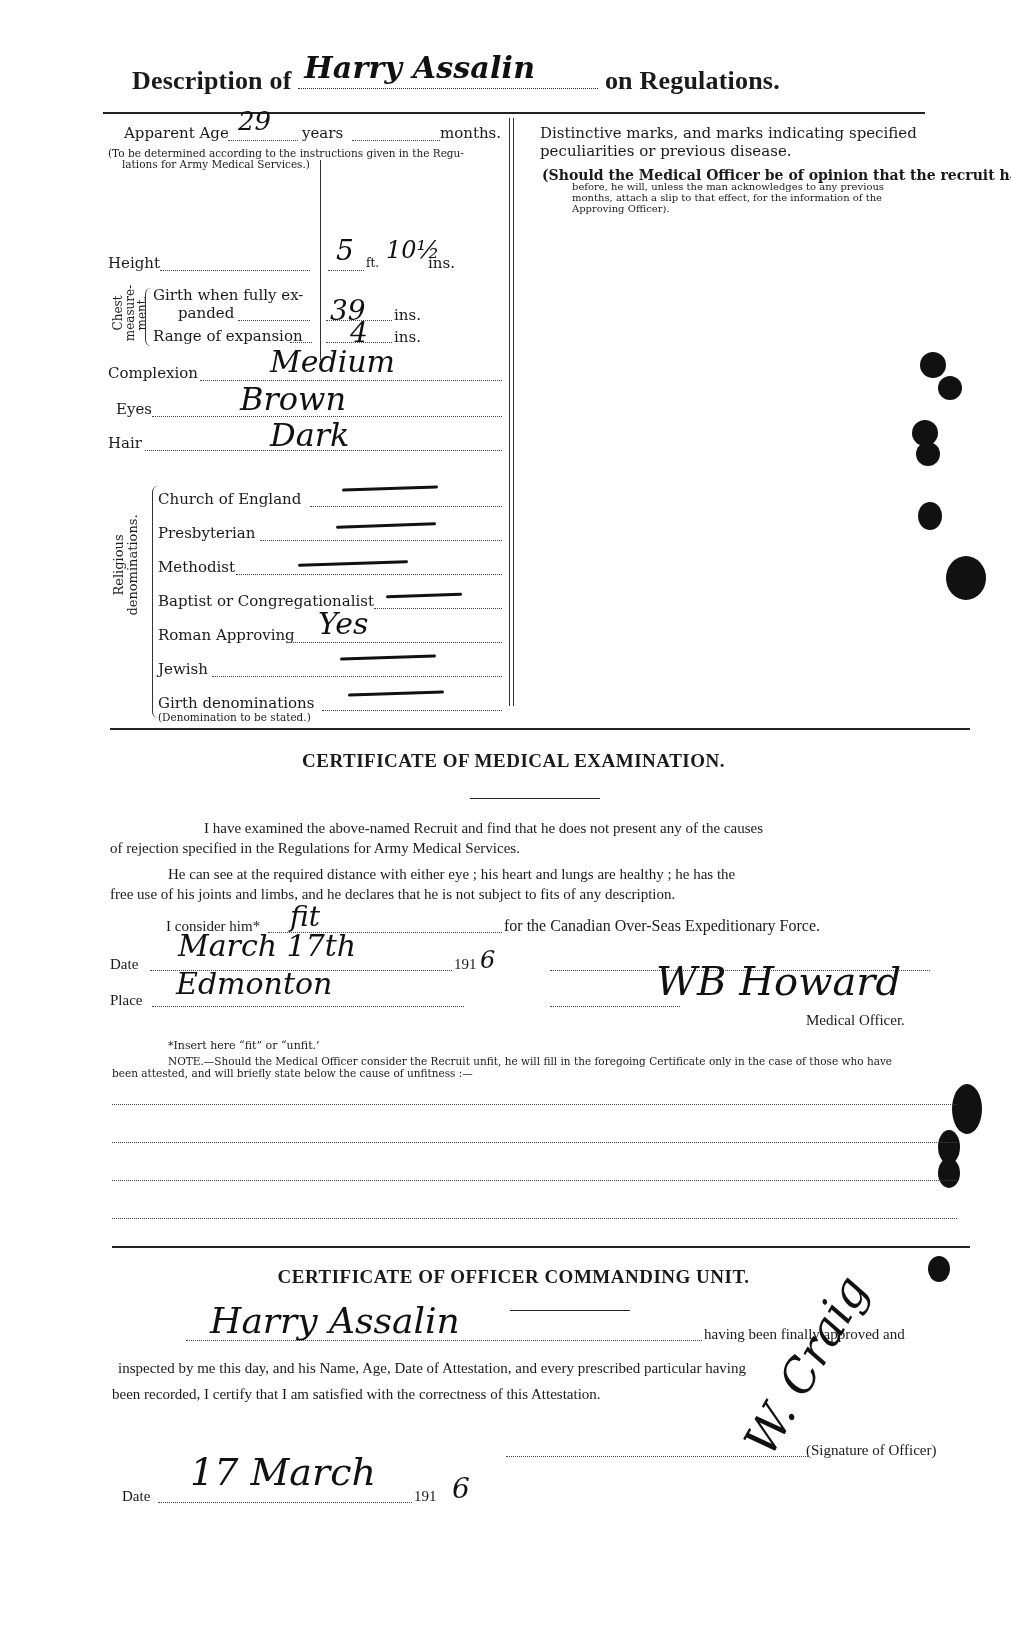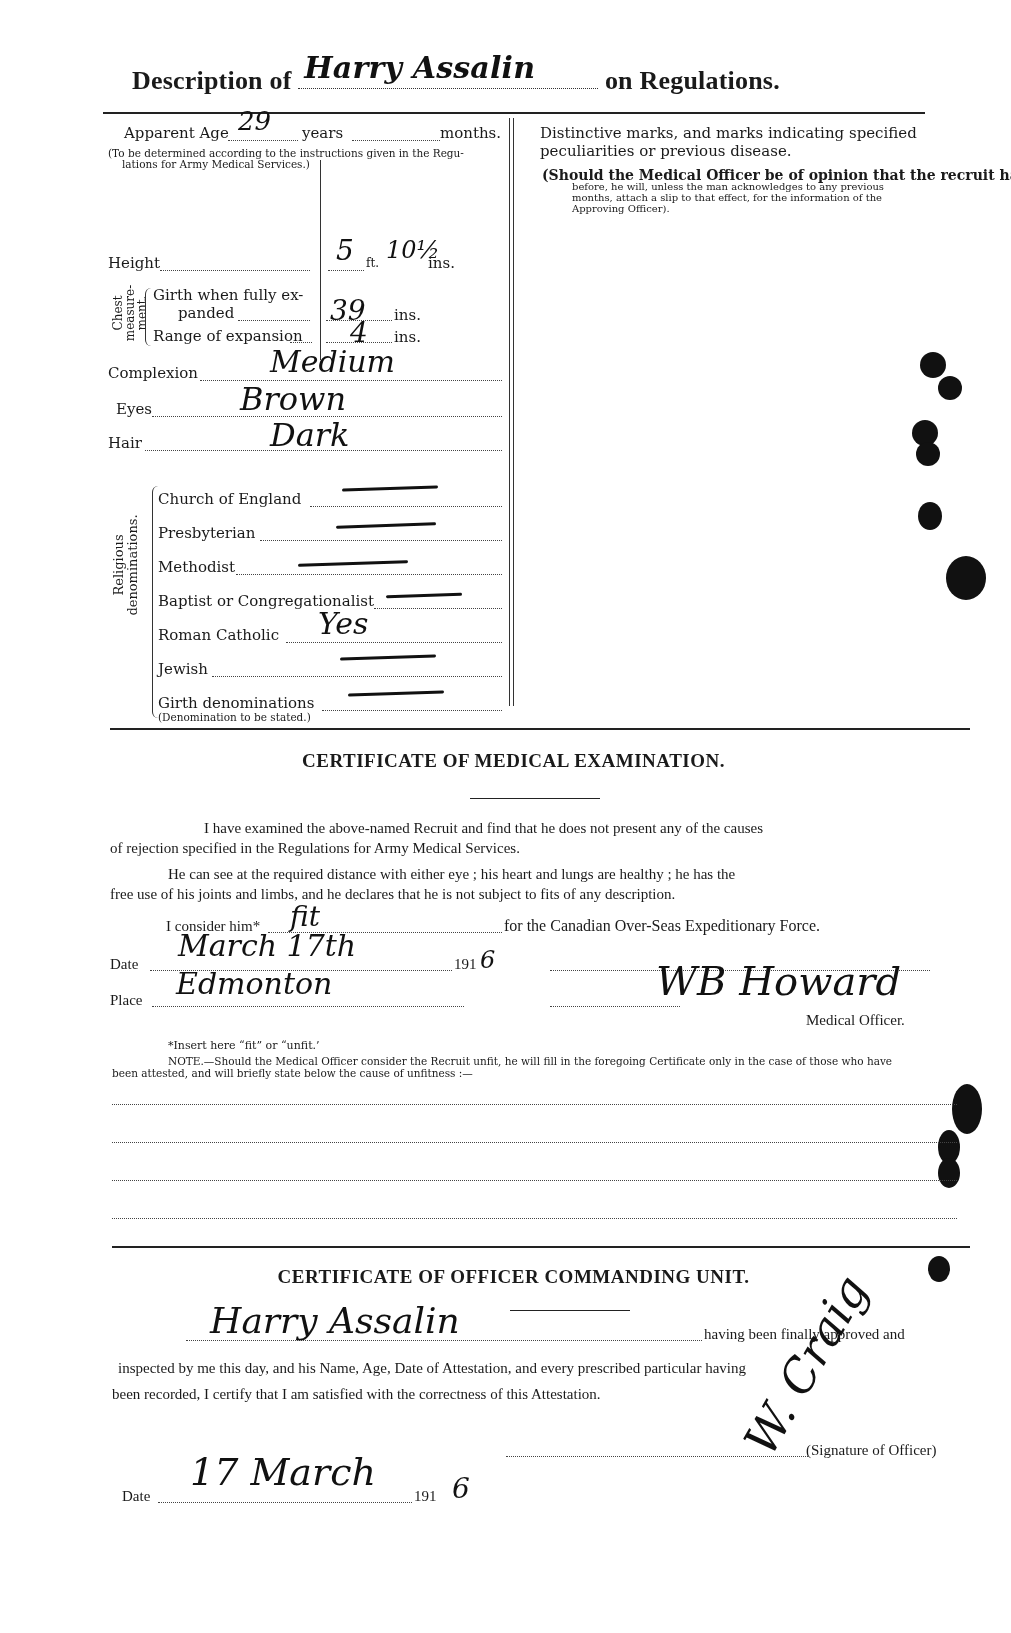--- a/index.html
+++ b/index.html
@@ -99,21 +99,21 @@
 <div class="dash" style="left:336px; top:524px; width:100px;"></div>
 
 <div class="lbl" style="left:158px; top:558px;">Methodist</div>
 <div class="dots" style="left:236px; top:574px; width:266px;"></div>
 <div class="dash" style="left:298px; top:562px; width:110px;"></div>
 
 <div class="lbl" style="left:158px; top:592px;">Baptist or Congregationalist</div>
 <div class="dots" style="left:374px; top:608px; width:128px;"></div>
 <div class="dash" style="left:386px; top:594px; width:76px;"></div>
 
-<div class="lbl" style="left:158px; top:626px;">Roman Catholic</div>
+<div class="lbl" style="left:158px; top:626px;">Roman Approving</div>
 <div class="dots" style="left:286px; top:642px; width:216px;"></div>
 <div class="sig" style="left:318px; top:606px; font-size:30px;">Yes</div>
 
 <div class="lbl" style="left:158px; top:660px;">Jewish</div>
 <div class="dots" style="left:212px; top:676px; width:290px;"></div>
 <div class="dash" style="left:340px; top:656px; width:96px;"></div>
 
 <div class="lbl" style="left:158px; top:694px;">Girth denominations</div>
 <div class="dots" style="left:322px; top:710px; width:180px;"></div>
 <div class="dash" style="left:348px; top:692px; width:96px;"></div>

